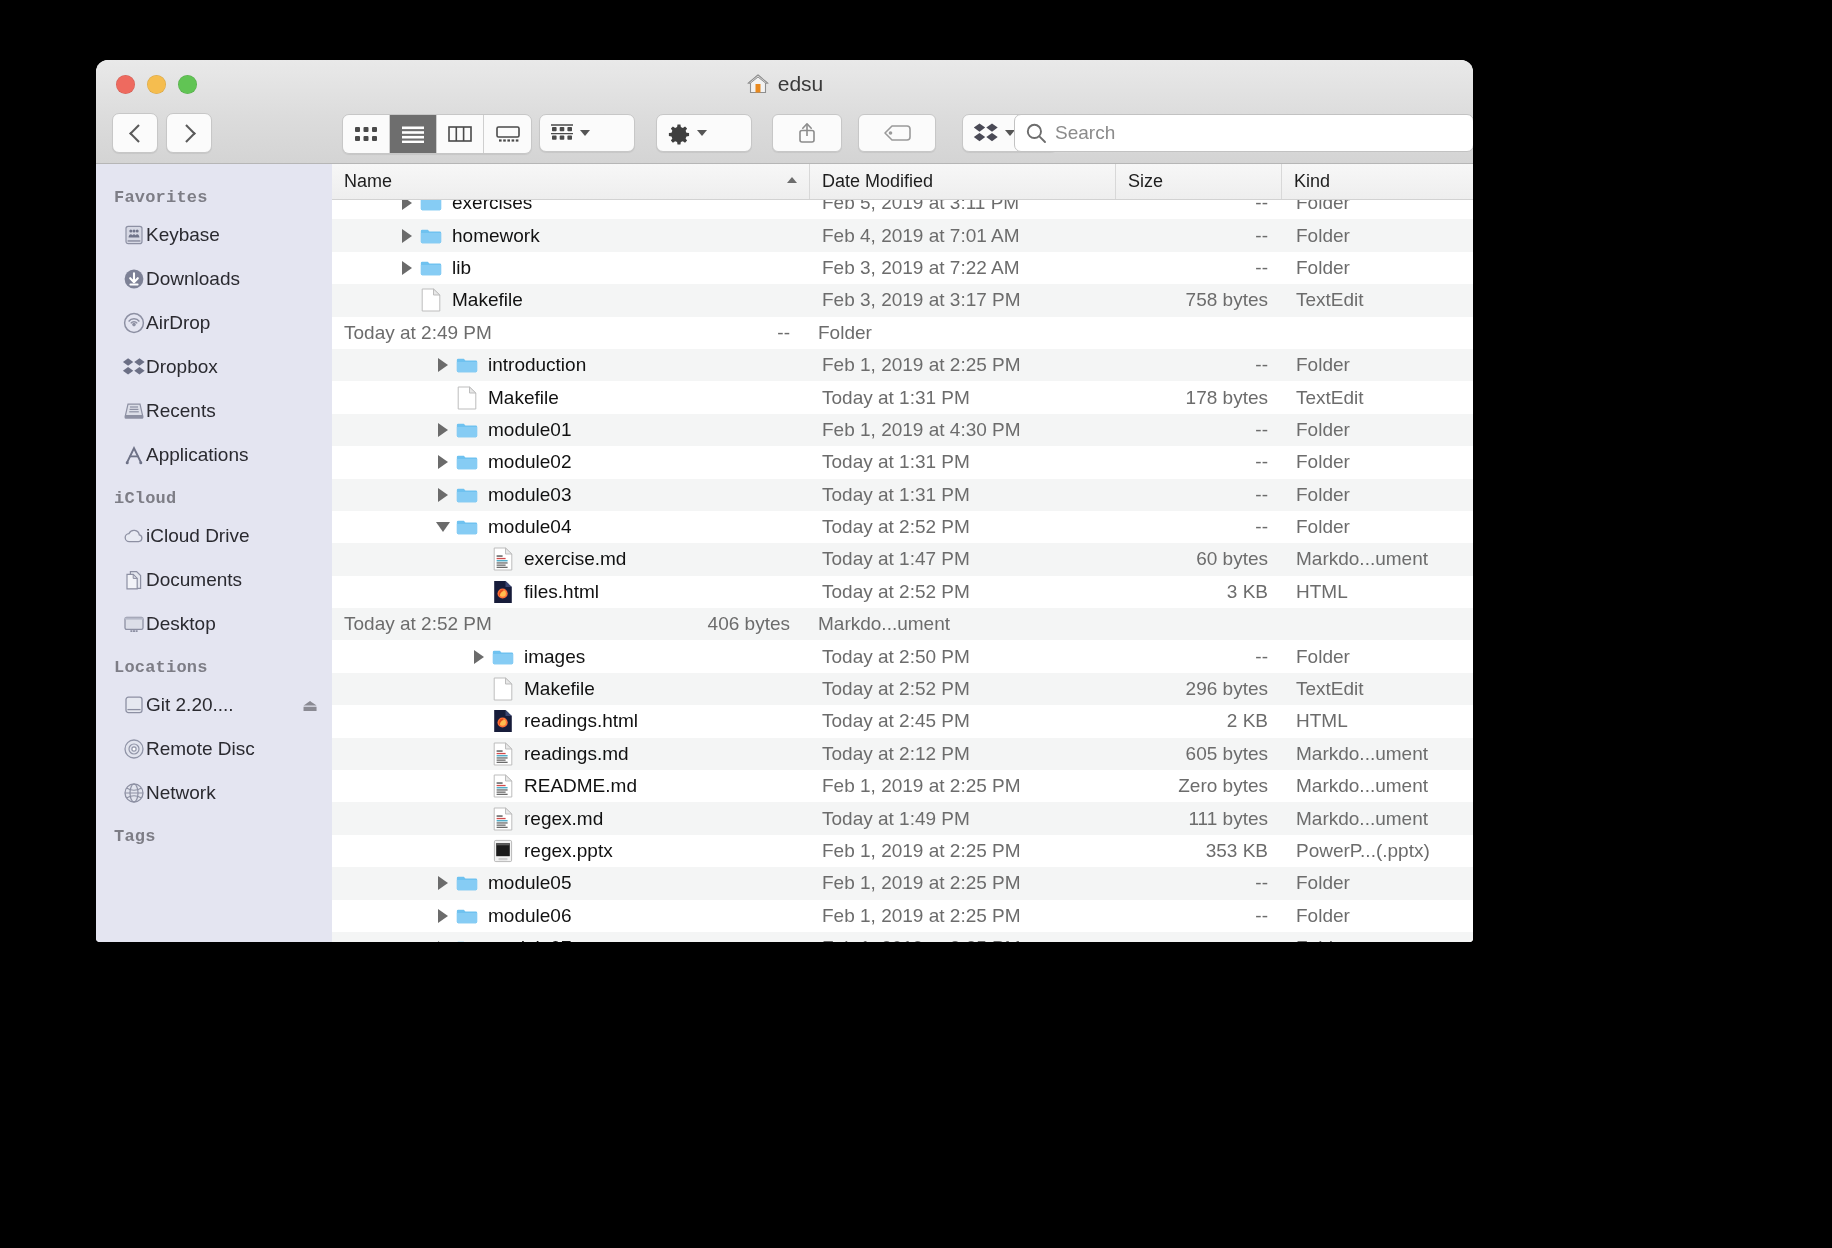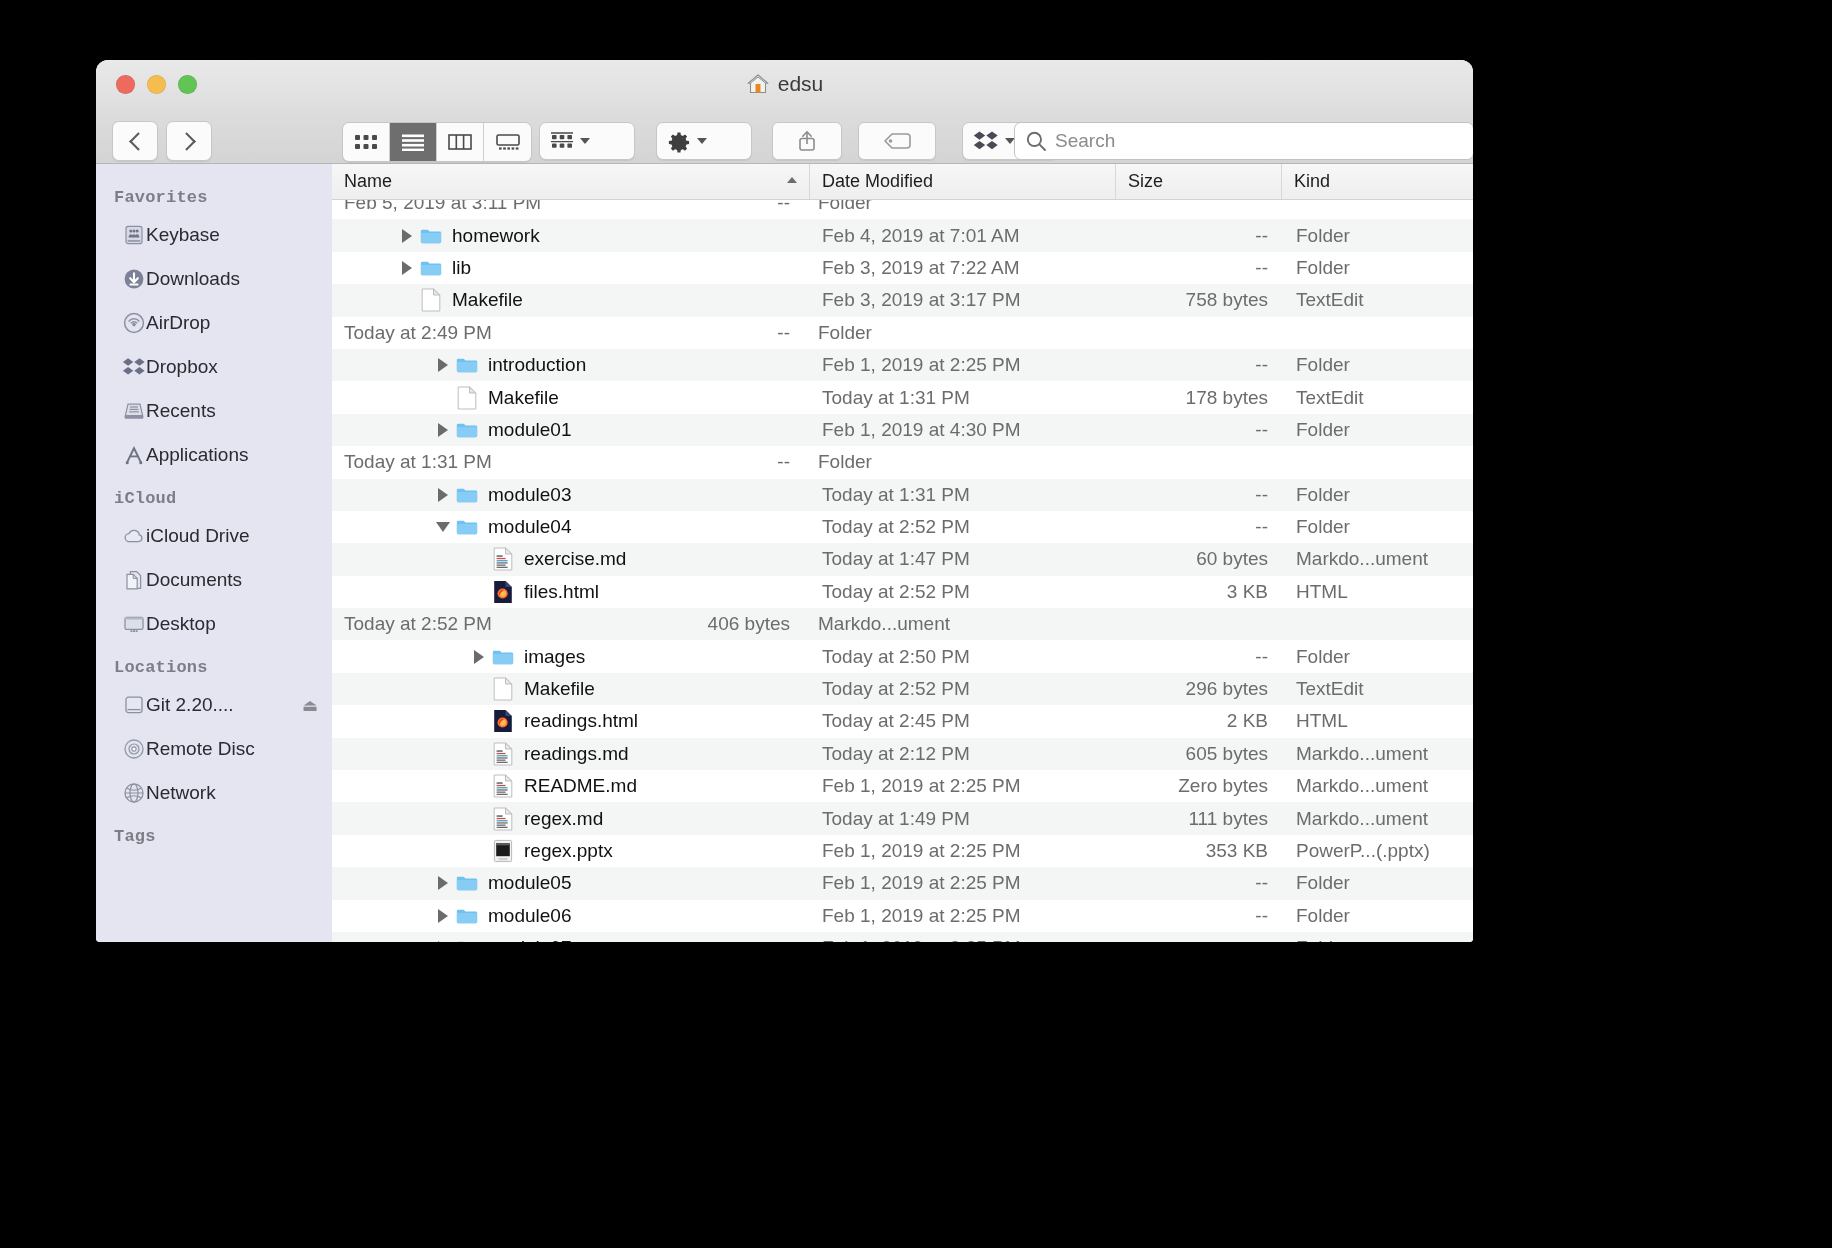--- a/index.html
+++ b/index.html
@@ -36,21 +36,21 @@
   .light.green  { background: #61c454; box-shadow: inset 0 0 0 .5px rgba(0,0,0,.12); }
 
   .win-title {
     position: absolute; left: 0; right: 0; top: 12px;
     text-align: center;
     font-size: 21px; color: #3a3a3a;
     display: flex; align-items: center; justify-content: center; gap: 8px;
   }
 
   
-  .toolbar { position: absolute; left: 0; right: 0; top: 52px; height: 60px; }
+  .toolbar { position: absolute; left: 0; right: 0; top: 44px; height: 60px; }
   .tb-btn {
     position: absolute;
     background: #fbfbfb;
     border: 1px solid #c7c7c7;
     border-radius: 6px;
     height: 38px;
     display: flex; align-items: center; justify-content: center;
     box-shadow: 0 1px 1px rgba(0,0,0,.07);
   }
   .nav-group { position: absolute; left: 16px; top: 9px; display: flex; gap: 8px; }
@@ -458,20 +458,33 @@
             </div>
             <div class="ch size">
               <span>Size</span>
             </div>
             <div class="ch kind">
               <span>Kind</span>
             </div>
           </div>
         <div class="rows" id="rows">
             <div class="row" style="margin-top: -13px;">
+              <div class="c-name">
+                <div class="indent0"></div>
+                <div class="tw">
+                  <span class="tw-arrow"></span>
+                </div>
+                <span class="ficon">
+                  <svg width="26" height="20" viewBox="0 0 26 20">
+                    <path d="M1 4.2a1.6 1.6 0 011.6-1.6h6.6l2 2.1h12.2A1.6 1.6 0 0125 6.3v10.6a1.6 1.6 0 01-1.6 1.6H2.6A1.6 1.6 0 011 16.9z" fill="#6fc2f0"></path>
+                    <path d="M1 6.6h24v10.3a1.6 1.6 0 01-1.6 1.6H2.6A1.6 1.6 0 011 16.9z" fill="#86ccf4"></path>
+                  </svg>
+                </span>
+                <span class="fname">exercises</span>
+              </div>
               <div class="c-date">Feb 5, 2019 at 3:11 PM</div>
               <div class="c-size">--</div>
               <div class="c-kind">Folder</div>
             </div>
             <div class="row alt">
               <div class="c-name">
                 <div class="indent0"></div>
                 <div class="tw">
                   <span class="tw-arrow"></span>
                 </div>
@@ -572,20 +585,33 @@
                     <path d="M1 6.6h24v10.3a1.6 1.6 0 01-1.6 1.6H2.6A1.6 1.6 0 011 16.9z" fill="#86ccf4"></path>
                   </svg>
                 </span>
                 <span class="fname">module01</span>
               </div>
               <div class="c-date">Feb 1, 2019 at 4:30 PM</div>
               <div class="c-size">--</div>
               <div class="c-kind">Folder</div>
             </div>
             <div class="row">
+              <div class="c-name">
+                <div class="indent1"></div>
+                <div class="tw">
+                  <span class="tw-arrow"></span>
+                </div>
+                <span class="ficon">
+                  <svg width="26" height="20" viewBox="0 0 26 20">
+                    <path d="M1 4.2a1.6 1.6 0 011.6-1.6h6.6l2 2.1h12.2A1.6 1.6 0 0125 6.3v10.6a1.6 1.6 0 01-1.6 1.6H2.6A1.6 1.6 0 011 16.9z" fill="#6fc2f0"></path>
+                    <path d="M1 6.6h24v10.3a1.6 1.6 0 01-1.6 1.6H2.6A1.6 1.6 0 011 16.9z" fill="#86ccf4"></path>
+                  </svg>
+                </span>
+                <span class="fname">module02</span>
+              </div>
               <div class="c-date">Today at 1:31 PM</div>
               <div class="c-size">--</div>
               <div class="c-kind">Folder</div>
             </div>
             <div class="row alt">
               <div class="c-name">
                 <div class="indent1"></div>
                 <div class="tw">
                   <span class="tw-arrow"></span>
                 </div>

